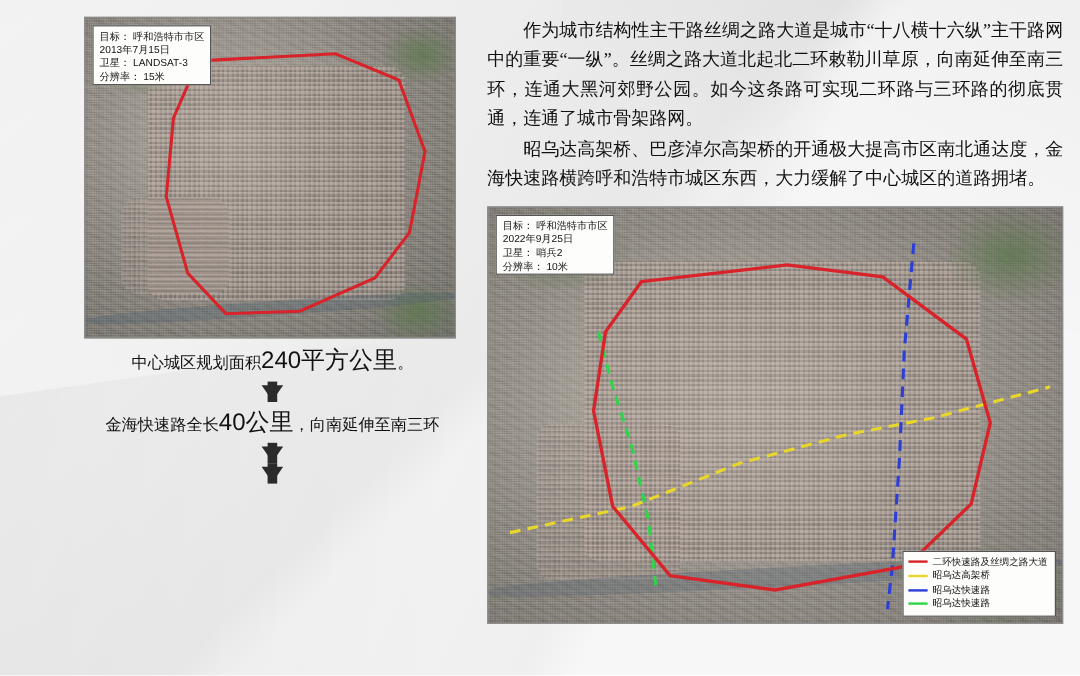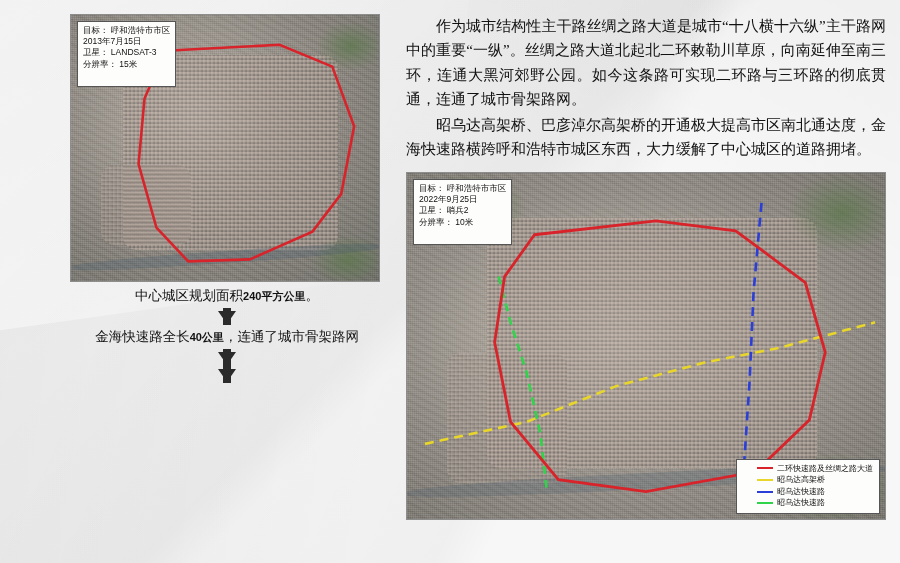--- a/index.html
+++ b/index.html
@@ -92,35 +92,35 @@
     background: rgba(70,90,110,0.55);
     border-radius: 40%;
   }
 
   
   .meta-box {
     position: absolute;
     left: 6px; top: 6px;
     background: #fdfdfb;
     border: 1px solid #555;
-    padding: 3px 5px 16px 5px;
+    padding: 3px 5px 0 5px;
     font-size: 8.5px;
     line-height: 1.32;
     color: #111;
     z-index: 5;
   }
   .meta-row { white-space: nowrap; }
 
   
   .legend {
     position: absolute;
     right: 5px; bottom: 5px;
     background: #fdfdfb;
     border: 1px solid #555;
-    padding: 3px 6px 4px 20px;
+    padding: 3px 6px 4px 4px;
     font-size: 8px;
     line-height: 1.45;
     z-index: 5;
   }
   .legend-item { display: flex; align-items: center; white-space: nowrap; }
   .swatch {
     width: 16px; height: 0;
     border-top-width: 2px;
     border-top-style: solid;
     margin-right: 4px;
@@ -136,22 +136,22 @@
     left: 62px;
     top: 286px;
     width: 330px;
     text-align: center;
     font-size: 13.5px;
     line-height: 1.55;
     color: #111;
   }
   .flow p { margin: 0; }
   .flow .big {
-    font-size: 11px;
-    font-weight: bold;
+    font-size: 20px;
+    font-weight: normal;
   }
   .arrow {
     width: 0; height: 0;
     margin: 4px auto 3px auto;
     border-left: 9px solid transparent;
     border-right: 9px solid transparent;
     border-top: 13px solid #2b2b2b;
     position: relative;
   }
   .arrow:before {
@@ -260,21 +260,21 @@
     <div class="flow-block">
       <p>
         <span>中心城区规划面积</span><span class="big">240平方公里</span><span>。</span>
       </p>
     </div>
 
     <div class="arrow"></div>
 
     <div class="flow-block">
       <p>
-        <span>金海快速路全长</span><span class="big">40公里</span><span>，连通了城市骨架路网</span>
+        <span>金海快速路全长</span><span class="big">40公里</span><span>，向南延伸至南三环</span>
       </p>
     </div>
 
     <div class="arrow"></div>
 
     <div class="flow-block">
     </div>
 
     <div class="arrow"></div>
 

